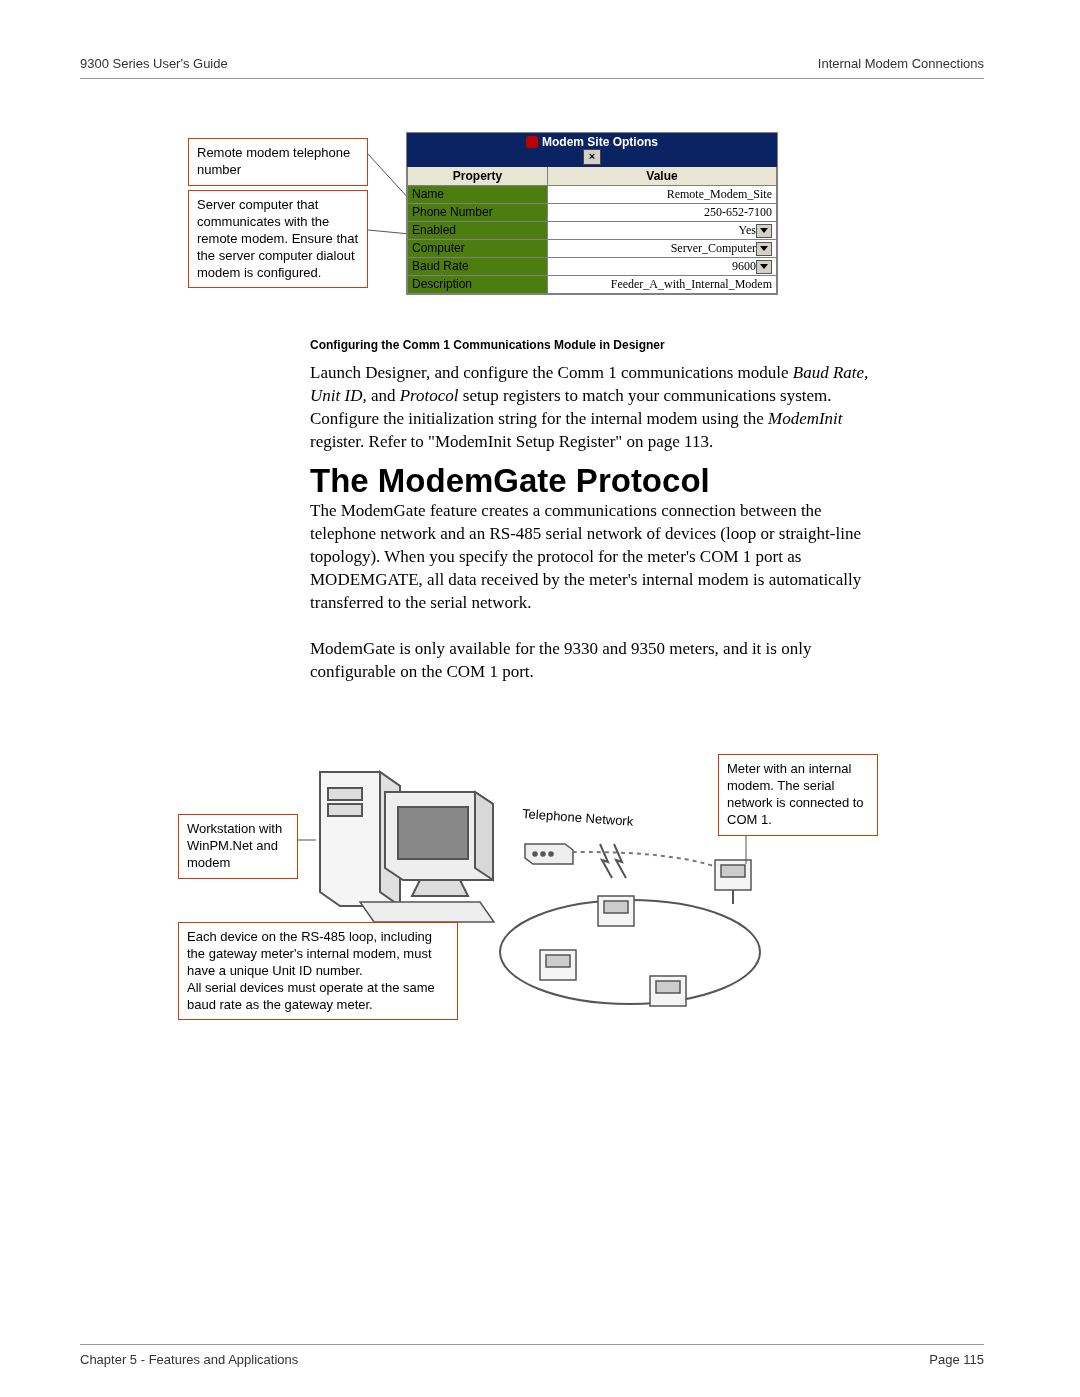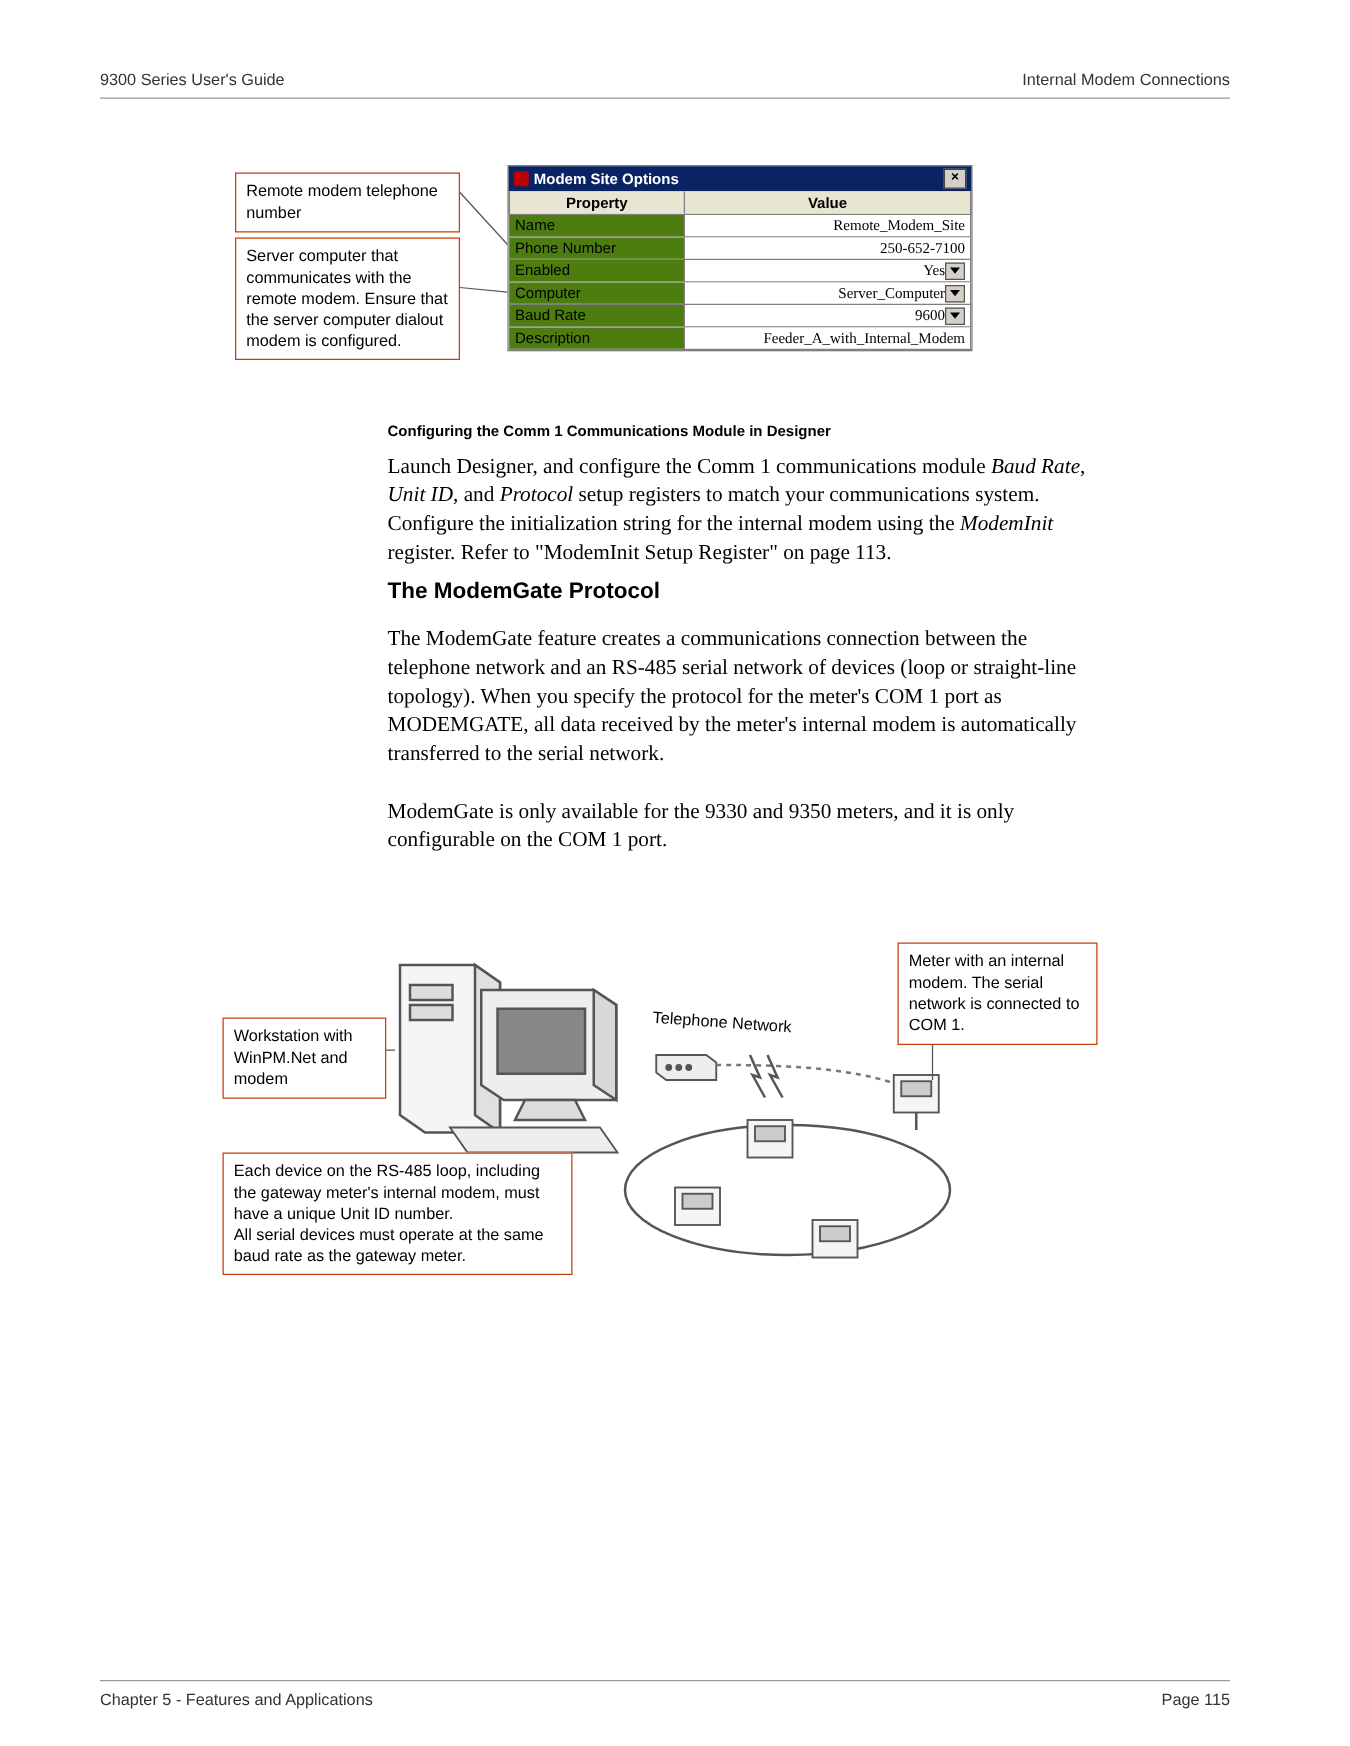--- a/index.html
+++ b/index.html
@@ -72,20 +72,21 @@
   }
   .dlg-title {
     background: linear-gradient(#0a2463,#0a2463);
     color: #fff;
     font-weight: bold;
     padding: 2px 4px;
     display: flex;
     justify-content: space-between;
     align-items: center;
     font-size: 12px;
+    flex-direction: column;
   }
   .dlg-close {
     background: #d4d0c8;
     color: #000;
     border: 1px solid #444;
     width: 16px; height: 14px;
     font-weight: bold;
     line-height: 12px;
     text-align: center;
     font-size: 11px;
@@ -143,21 +144,21 @@
     color: #000;
   }
   .para {
     font-size: 17px;
     line-height: 1.35;
     color:#000;
   }
   .sec-title {
     font-family: Arial, Helvetica, sans-serif;
     font-weight: bold;
-    font-size: 18px;
+    font-size: 33px;
     color:#000;
   }
   .sc { font-variant: small-caps; }
 
   
   .fig2 { position:absolute; top:752px; left:170px; width:740px; height:300px; }
   .f2-label {
     font-family: Arial, Helvetica, sans-serif;
     font-size: 13px;
     line-height:1.3;
@@ -303,21 +304,21 @@
           <rect x="376" y="203" width="24" height="12" fill="#ccc"></rect>
         <rect x="480" y="224" width="36" height="30"></rect>
           <rect x="486" y="229" width="24" height="12" fill="#ccc"></rect>
       </g>
 
       <line x1="576" y1="112" x2="576" y2="40" stroke="#555" stroke-width="1"></line>
 
       <line x1="146" y1="88" x2="120" y2="88" stroke="#555" stroke-width="1"></line>
     </svg>
 
-    <div class="callout-box f2-label" style="left:8px; top:62px; width:131px;">Workstation with WinPM.Net and modem</div>
+    <div class="callout-box f2-label" style="left:8px; top:62px; width:120px;">Workstation with WinPM.Net and modem</div>
 
     <div class="callout-box f2-label" style="left:548px; top:2px; width:160px;">Meter with an internal modem. The serial network is connected to COM 1.</div>
 
     <div class="callout-box f2-label" style="left:8px; top:170px; width:280px;">
       <span>Each device on the RS-485 loop, including the gateway meter's internal modem, must have a unique Unit ID number.</span><br>
       <span>All serial devices must operate at the same baud rate as the gateway meter.</span>
     </div>
 
     <div class="f2-label" style="position:absolute; left:352px; top:58px; transform:rotate(4deg);">Telephone Network</div>
   </div>

